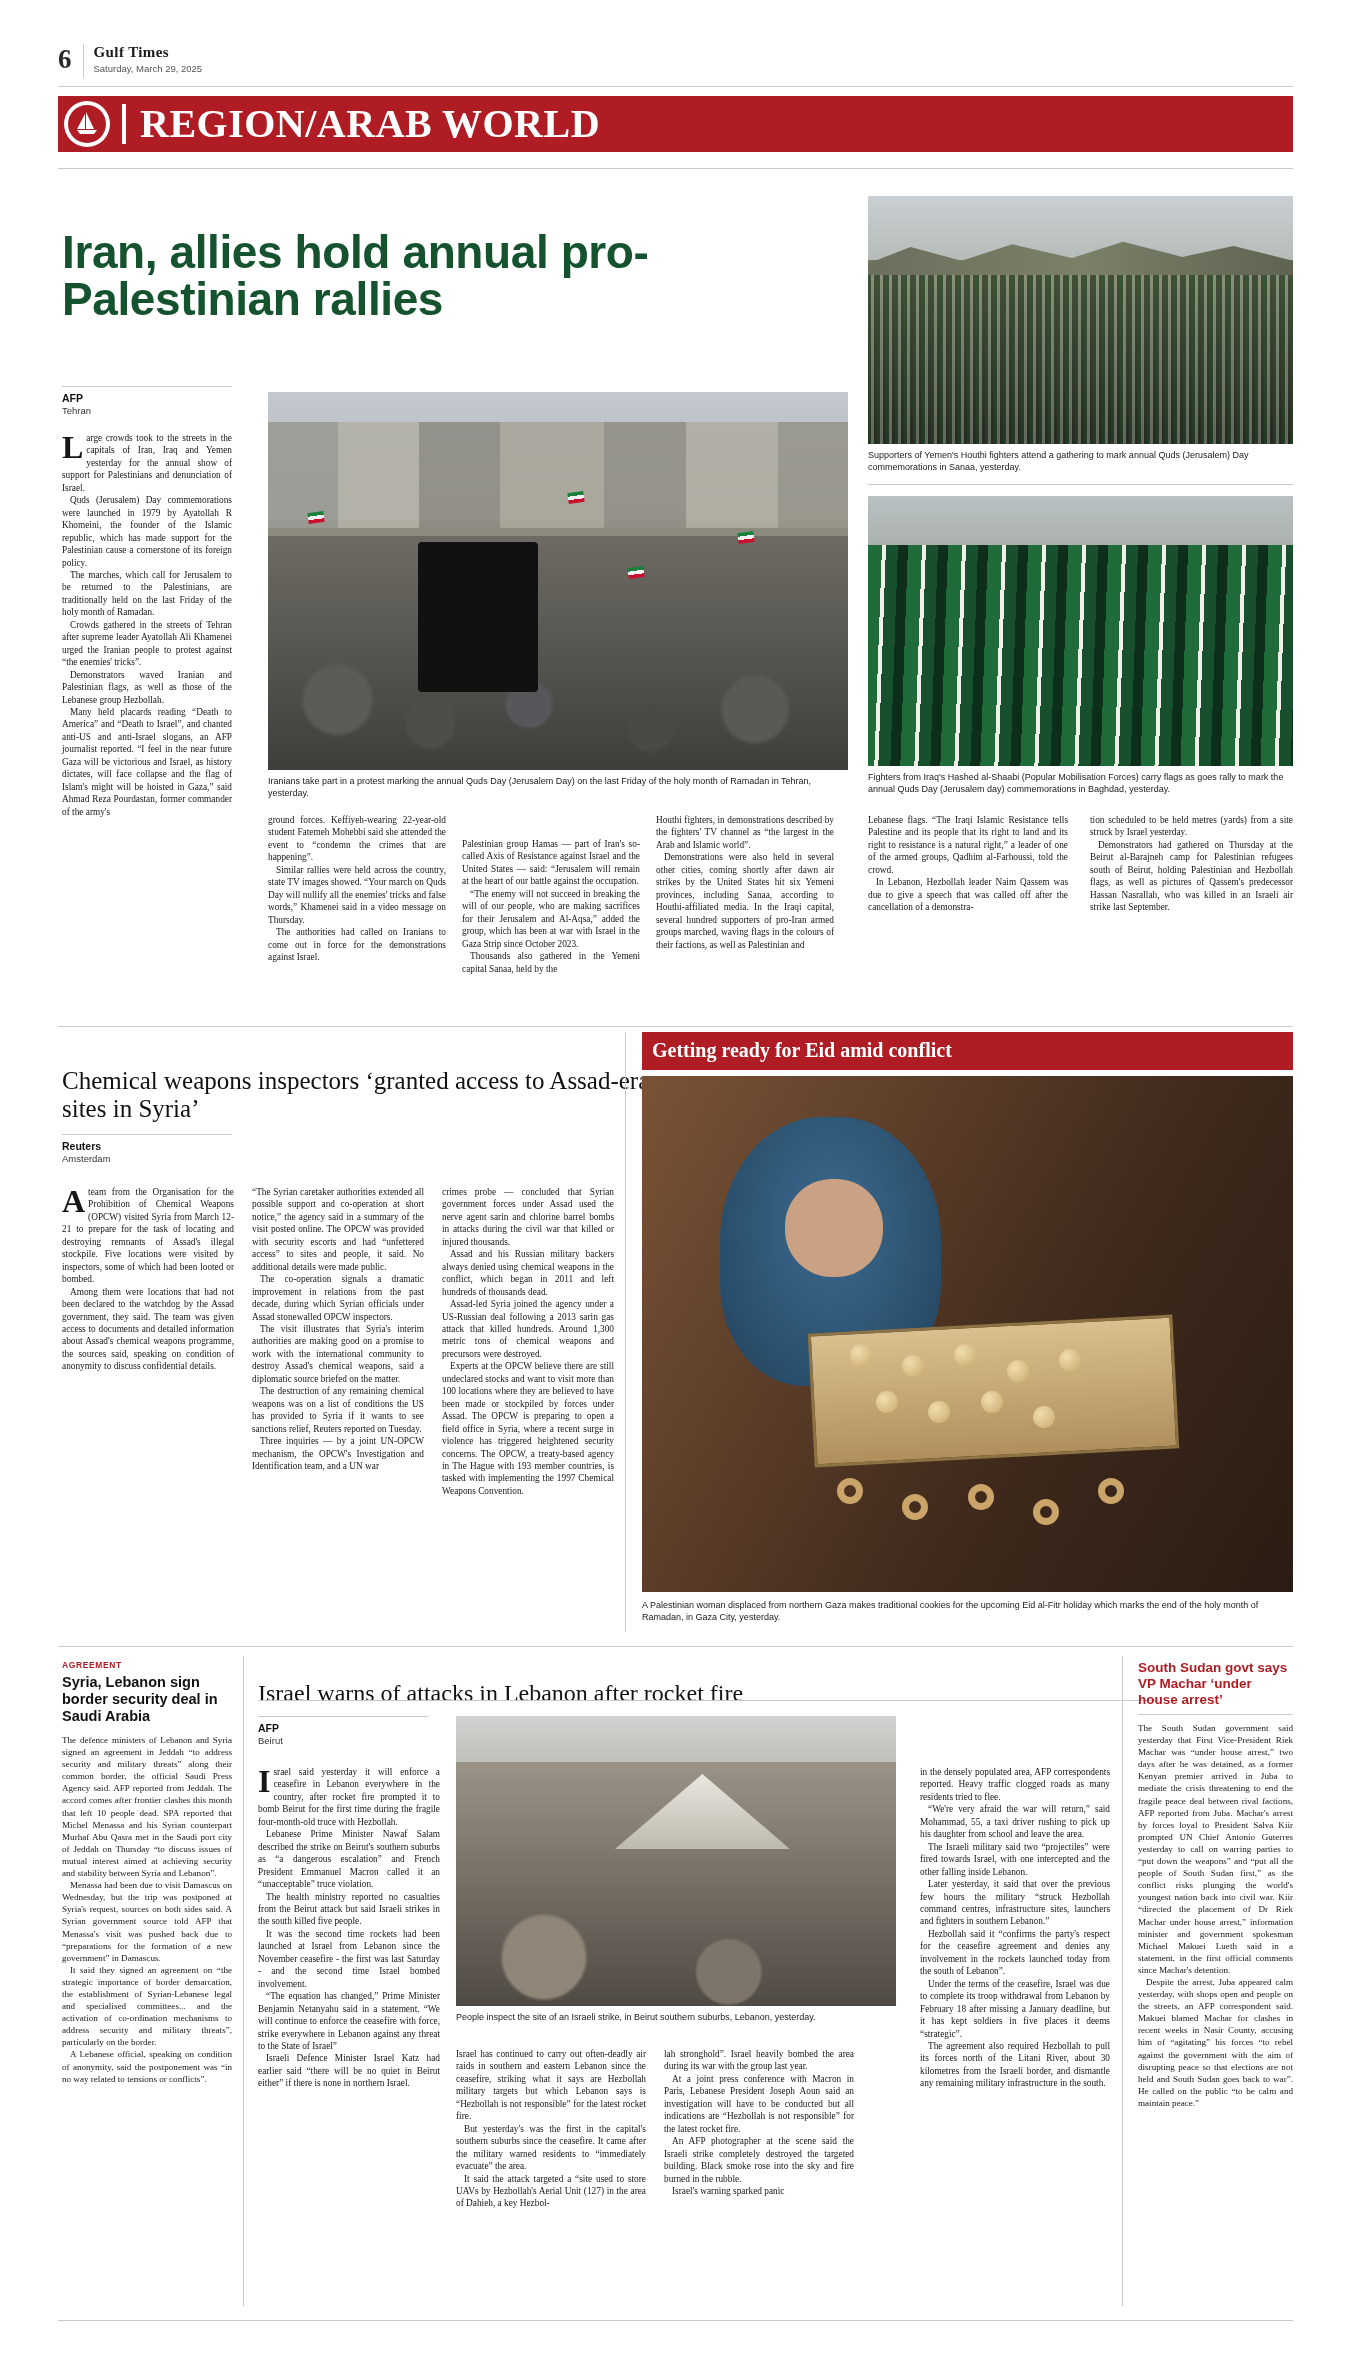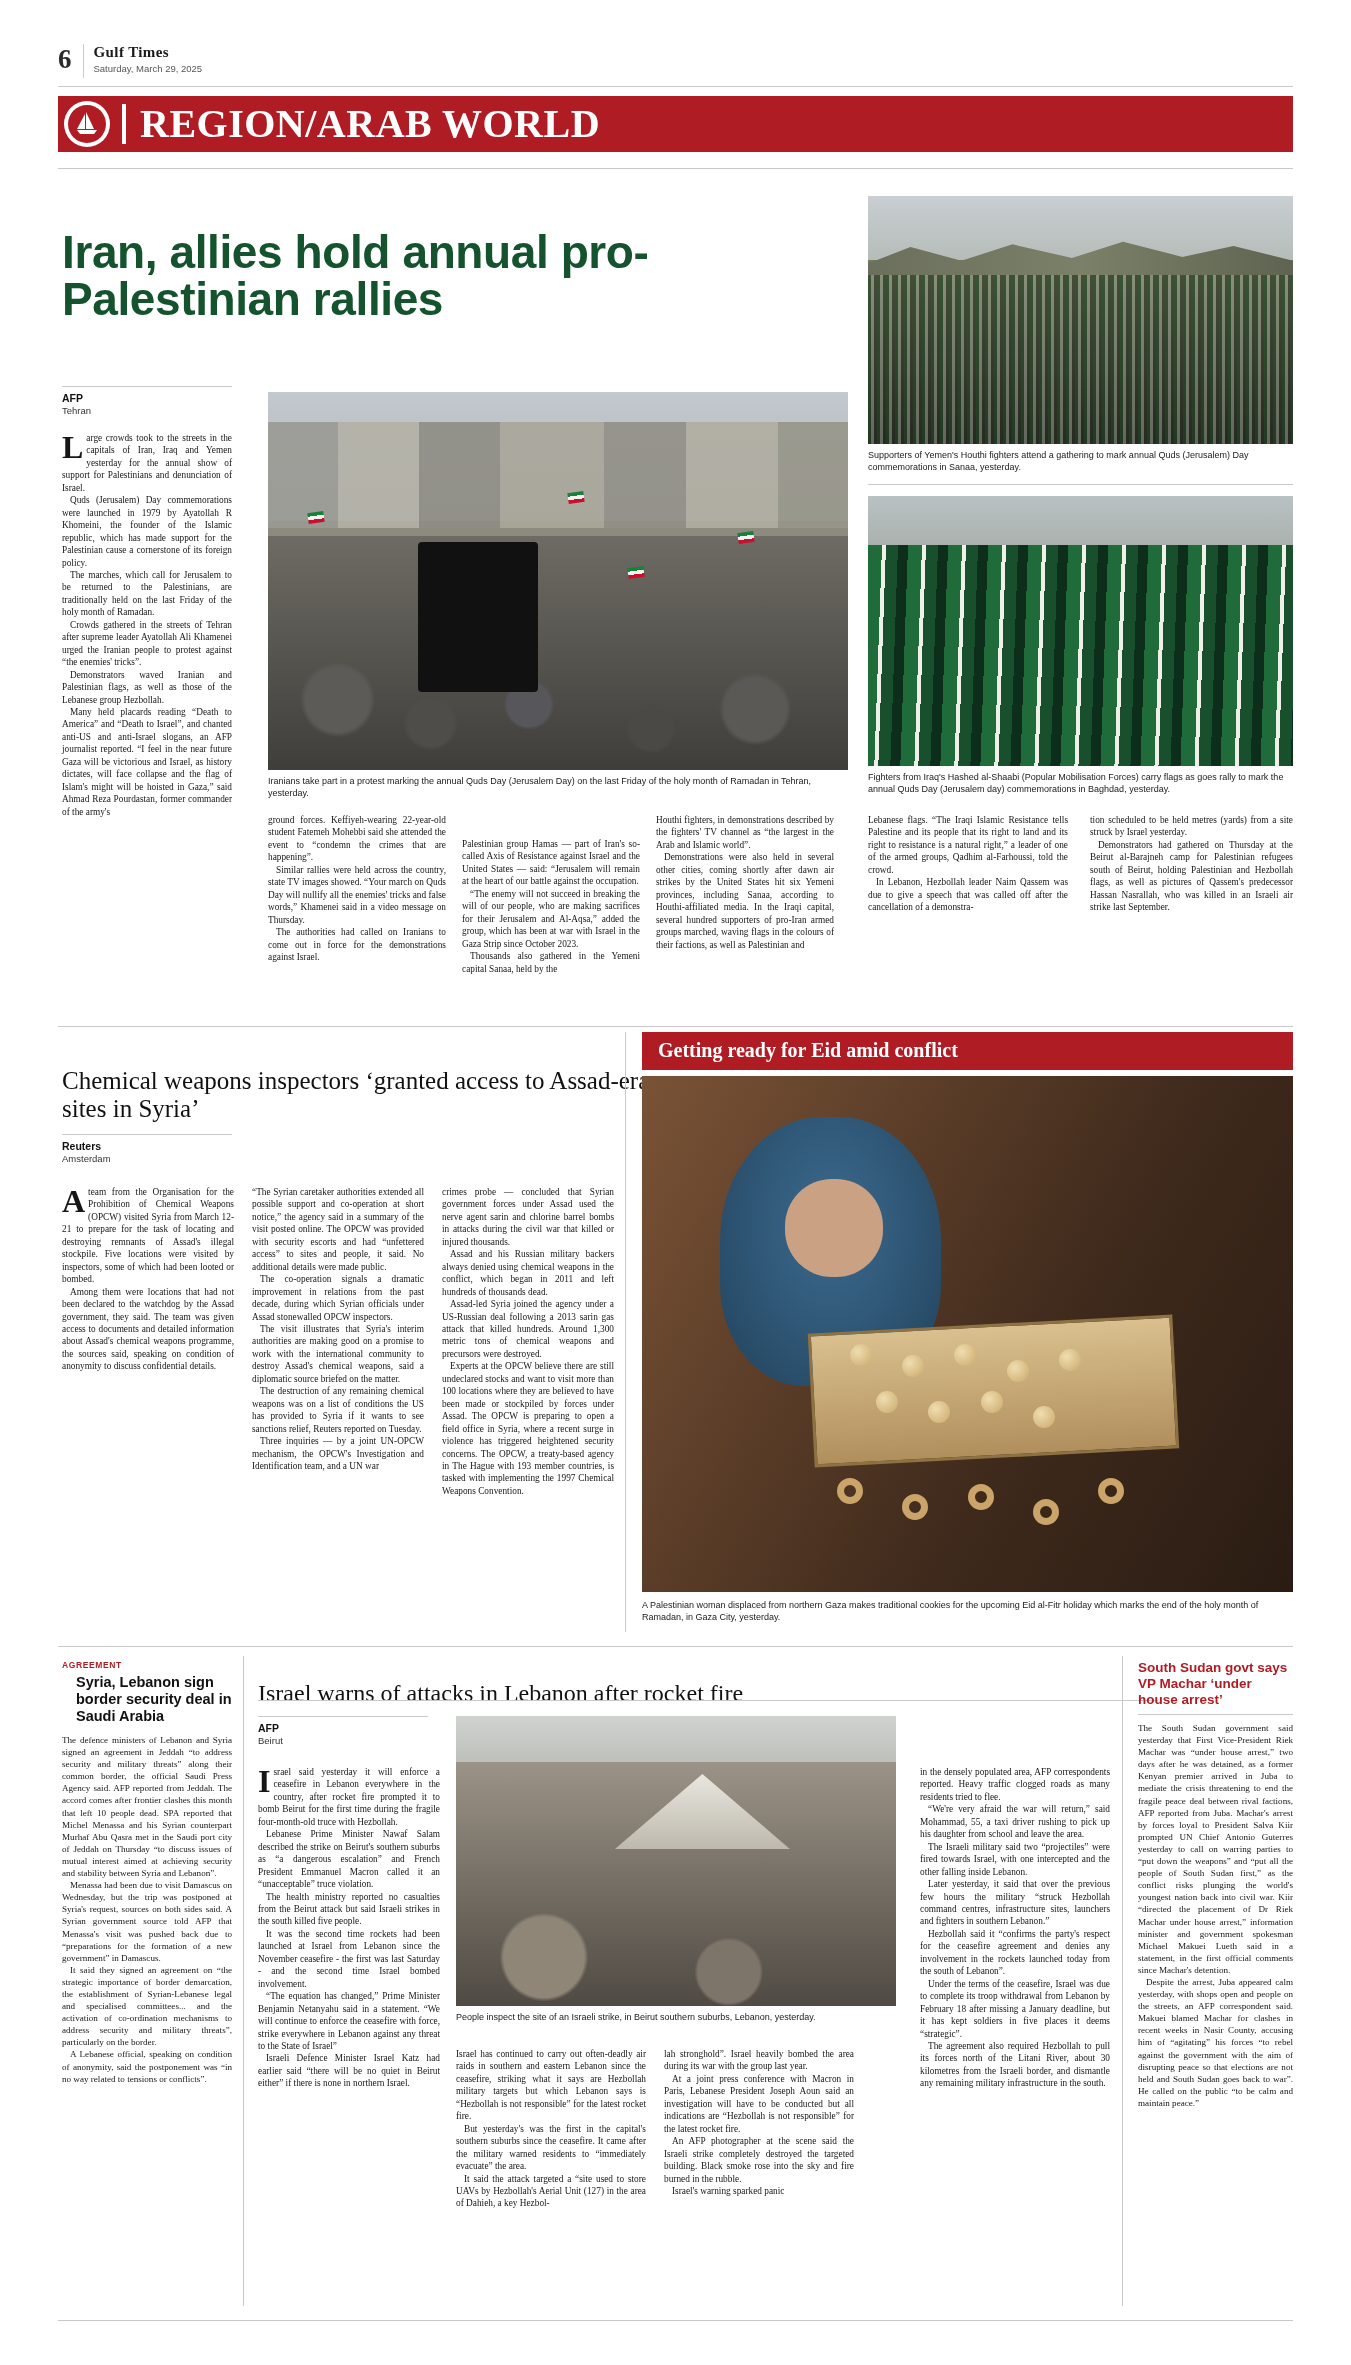--- a/index.html
+++ b/index.html
@@ -171,30 +171,30 @@
   .h-sec3 {
     font-family:"Liberation Serif", serif;
     font-weight:normal; font-size:24px; line-height:1.1; color:#111;
   }
   .kicker-red {
     font-family:"Liberation Sans", sans-serif;
     font-size:8.5px; font-weight:bold; color:#b01c24; letter-spacing:.6px;
   }
   .h-small {
     font-family:"Liberation Sans", sans-serif;
-    font-weight:bold; font-size:14.5px; line-height:1.18; color:#111;margin-left:14px;
+    font-weight:bold; font-size:14.5px; line-height:1.18; color:#111;
   }
   .h-small-red {
     font-family:"Liberation Sans", sans-serif;
     font-weight:bold; font-size:13.5px; line-height:1.2; color:#b01c24;
   }
   .boxhead {
     background:#b01c24; color:#fff;
     font-family:"Liberation Serif", serif; font-weight:bold;
-    font-size:20px; padding:7px 10px 8px 16px;
+    font-size:20px; padding:7px 10px 8px 10px;
   }
   .small-body {
     font-family:"Liberation Serif", serif; font-size:9.1px;
     line-height:1.33; text-align:justify; color:#161616;
   }
   .small-body p { margin:0; text-indent:8px; }
   .small-body p:first-child { text-indent:0; }
 </style>
 </head>
 <body>

